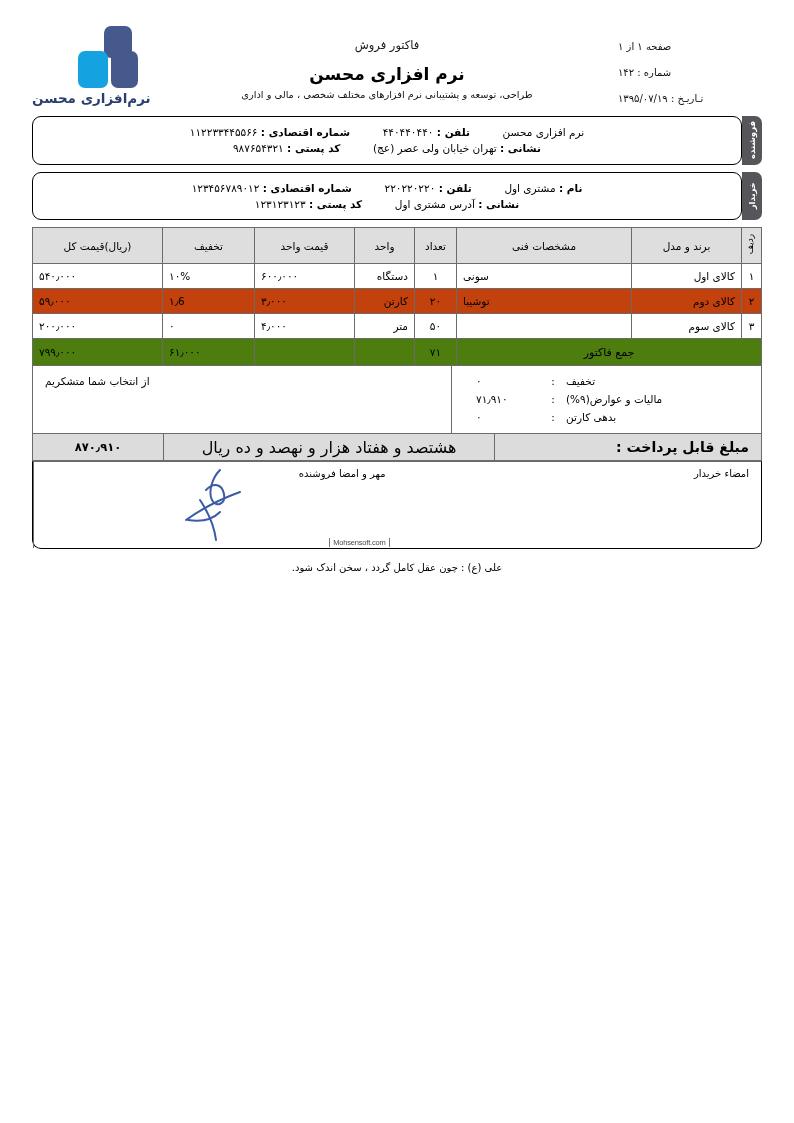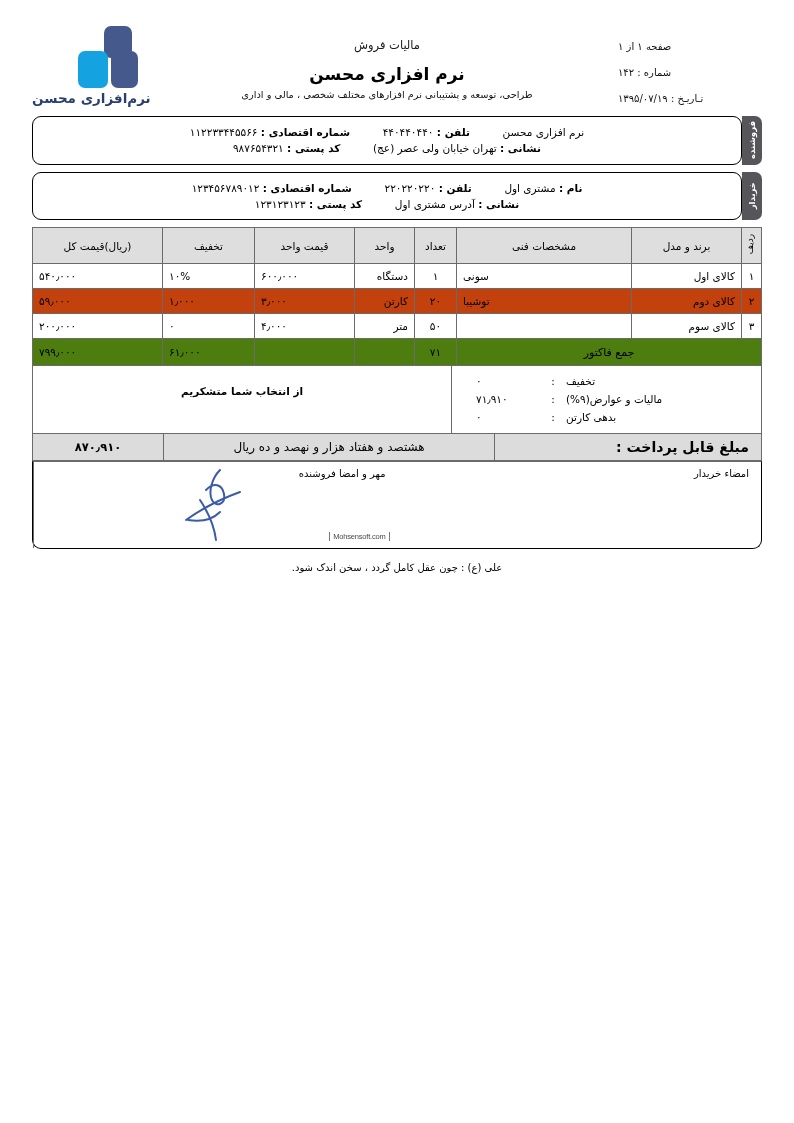--- a/index.html
+++ b/index.html
@@ -208,25 +208,24 @@
   }
   .sum-row .sr-label {
     width: 185px;
     text-align: left;
     padding-left: 8px;
   }
   .sum-row .sr-colon { width: 10px; text-align: center; }
   .sum-row .sr-value { flex: 1 1 auto; text-align: left; padding-left: 14px; }
   .summary-right {
     flex: 1 1 auto;
-    padding: 19px 12px;
+    padding: 9px 12px;
     font-size: 10.5px;
     color: #000;
-    text-align: center;
-    font-weight: bold;
+    text-align: left;
   }
 
   
   .payable {
     display: flex;
     flex-direction: row;
     border: 1px solid #6b6b6b;
     border-top: none;
     background: #dcdcdc;
     height: 26px;
@@ -239,21 +238,21 @@
     justify-content: flex-start;
     padding-right: 12px;
     font-size: 14px;
     font-weight: bold;
   }
   .pay-words {
     flex: 0 0 330px;
     display: flex;
     align-items: center;
     justify-content: center;
-    font-size: 12px;
+    font-size: 16px;
     border-right: 1px solid #6b6b6b;
   }
   .pay-amount {
     flex: 0 0 130px;
     display: flex;
     align-items: center;
     justify-content: center;
     font-size: 11.5px;
     font-weight: bold;
     border-right: 1px solid #6b6b6b;
@@ -279,21 +278,21 @@
   }
   .sign-cell.seller { border-left: 1px solid #6b6b6b; }
   .sign-svg {
     position: absolute;
     left: 50%;
     transform: translateX(-50%);
     top: 2px;
   }
   .watermark {
     position: absolute;
-    bottom: 7px;
+    bottom: 1px;
     right: 8px;
     font-size: 7.5px;
     color: #4a4a4a;
     font-family: "Liberation Sans", sans-serif;
     border-right: 1px solid #777;
     border-left: 1px solid #777;
     padding: 0 3px;
     letter-spacing: -.2px;
   }
 
@@ -313,21 +312,21 @@
 
     <div class="header">
 
       <div class="hdr-meta">
         <div class="m-label">صفحه ۱ از ۱</div>
         <div class="m-label">شماره : ۱۴۲</div>
         <div class="m-label">تـاریـخ : ۱۳۹۵/۰۷/۱۹</div>
       </div>
 
       <div class="hdr-center">
-        <div class="doc-kind">مالیات  فروش</div>
+        <div class="doc-kind">فاكتور  فروش</div>
         <div class="company-name">نرم افزاری محسن</div>
         <div class="company-tag">طراحی، توسعه و پشتیبانی نرم افزارهای مختلف شخصی ، مالی و اداری</div>
       </div>
 
       <div class="hdr-logo">
         <div class="logo-mark">
           <div class="sq sq-a"></div>
           <div class="sq sq-b"></div>
           <div class="sq sq-c"></div>
         </div>
@@ -411,21 +410,21 @@
           <td class="l">۱۰%</td>
           <td class="l">۵۴۰٫۰۰۰</td>
         </tr>
         <tr class="alt">
           <td class="c">۲</td>
           <td class="r">کالای دوم</td>
           <td class="l">توشیبا</td>
           <td class="c">۲۰</td>
           <td class="r">کارتن</td>
           <td class="l">۳٫۰۰۰</td>
-          <td class="l">۱٫۰۰۰</td>
+          <td class="l">۱٫6</td>
           <td class="l">۵۹٫۰۰۰</td>
         </tr>
         <tr>
           <td class="c">۳</td>
           <td class="r">کالای سوم</td>
           <td class="l"></td>
           <td class="c">۵۰</td>
           <td class="r">متر</td>
           <td class="l">۴٫۰۰۰</td>
           <td class="l">۰</td>

